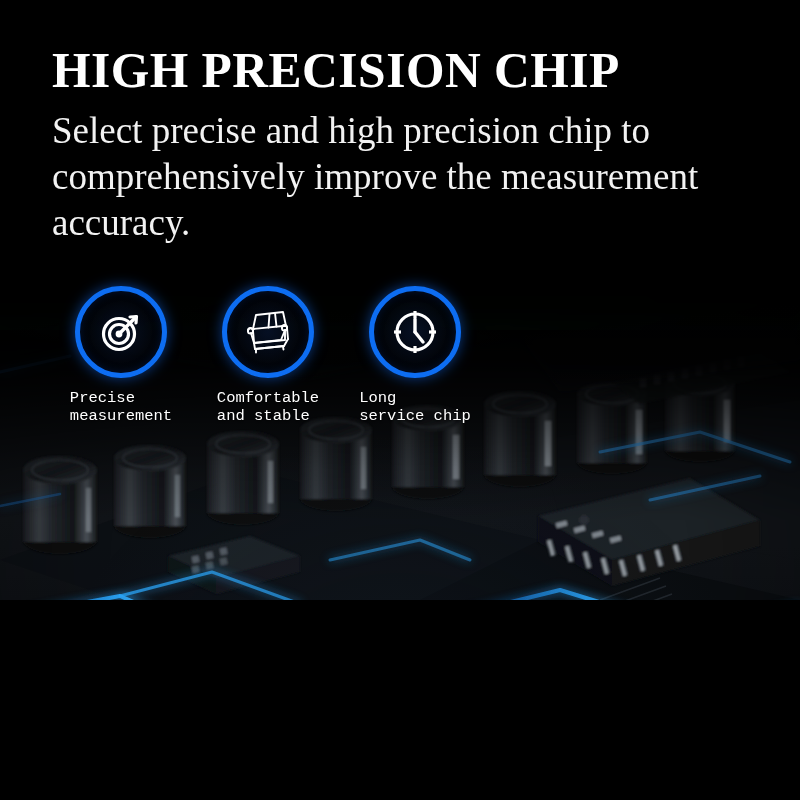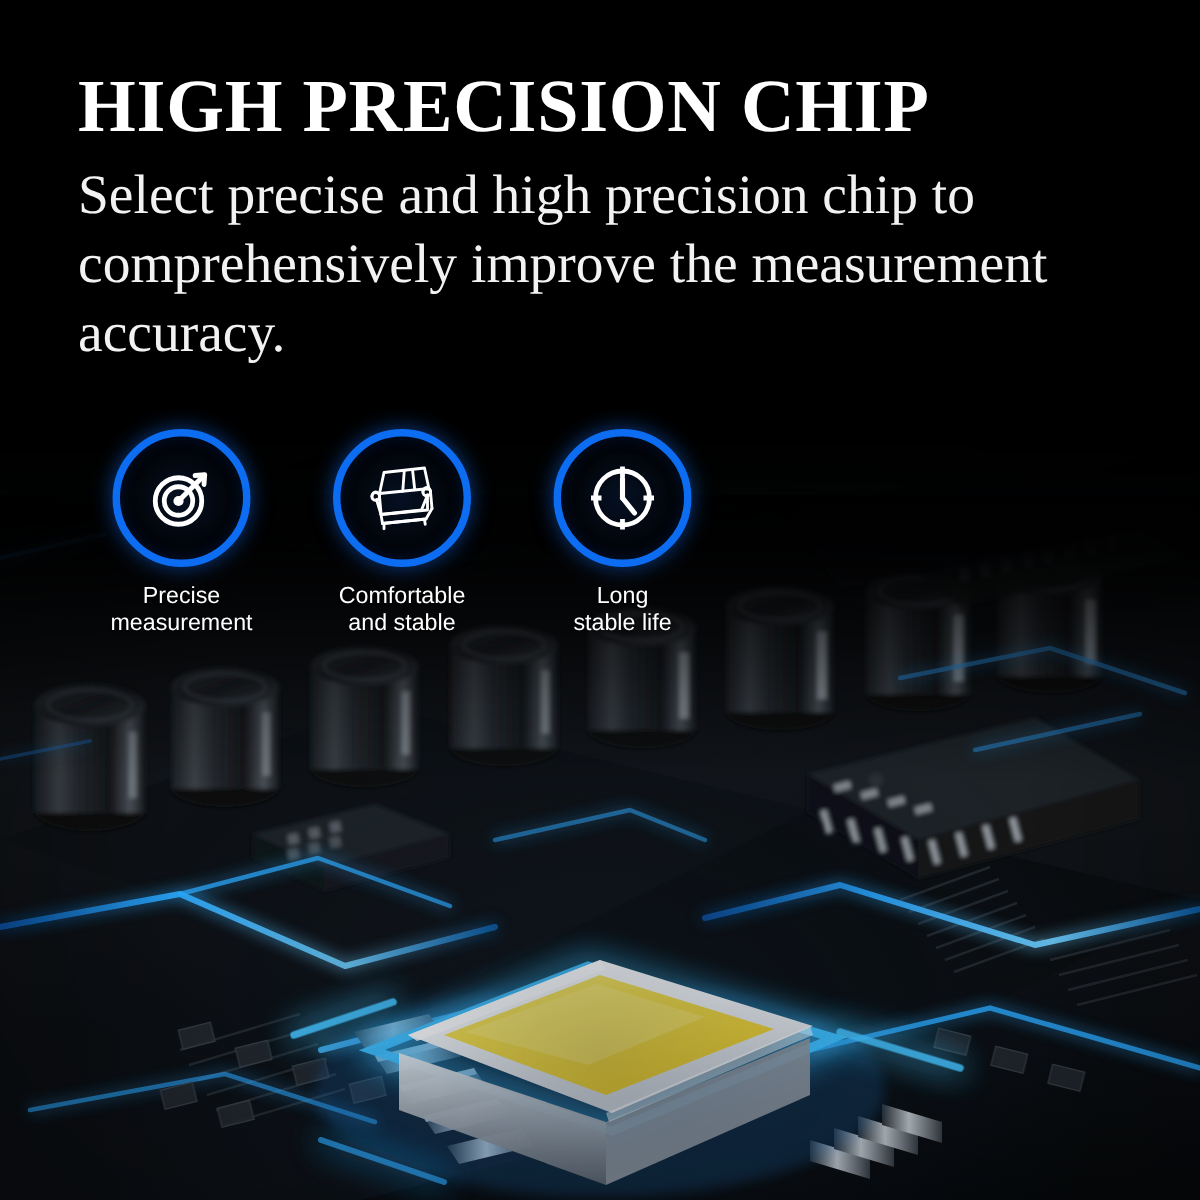--- a/index.html
+++ b/index.html
@@ -7,21 +7,21 @@
     margin: 0;
     padding: 0;
     background: #000;
   }
   body {
     font-family: "Liberation Serif", "DejaVu Serif", serif;
   }
   #poster {
     position: relative;
     width: 800px;
-    height: 800px;
+    height: 600px;
     overflow: hidden;
     background: #14532d;
   }
 
   
   .pcb-scene {
     position: absolute;
     left: 0;
     top: 0;
     width: 800px;
@@ -119,24 +119,24 @@
     justify-content: center;
     background: radial-gradient(circle at 50% 50%, rgba(10,28,64,0.55) 0%, rgba(0,0,0,0.25) 75%);
     box-shadow: 0 0 14px rgba(20,110,245,0.55),
                 inset 0 0 10px rgba(12,80,220,0.25);
   }
   .ring svg { display: block; }
 
   .feature-label {
     margin-top: 11px;
     color: #ffffff;
-    font-family: Liberation Sans, sans-serif;
+    font-family: Liberation Mono, monospace;
     font-size: 15.5px;
     line-height: 1.18;
-    text-align: center;
+    text-align: left;
     white-space: pre-line;
     text-shadow: 0 1px 3px rgba(0,0,0,0.9);
   }
 </style>
 </head>
 <body>
 
 <div id="poster">
 
   <div class="pcb-scene">
@@ -483,18 +483,18 @@
             <path d="M25 4 L25 11"></path>
             <path d="M25 39 L25 46"></path>
             <path d="M4 25 L11 25"></path>
             <path d="M39 25 L46 25"></path>
             <path d="M25 25 L25 12" stroke-width="3.4" stroke-linecap="round"></path>
             <path d="M25 25 L33 35" stroke-width="3.4" stroke-linecap="round"></path>
           </svg>
         </span>
       </div>
       <div class="feature-label">Long
-stable life</div>
+service chip</div>
     </div>
 
   </div>
 
 </div>
 
 </body></html>

